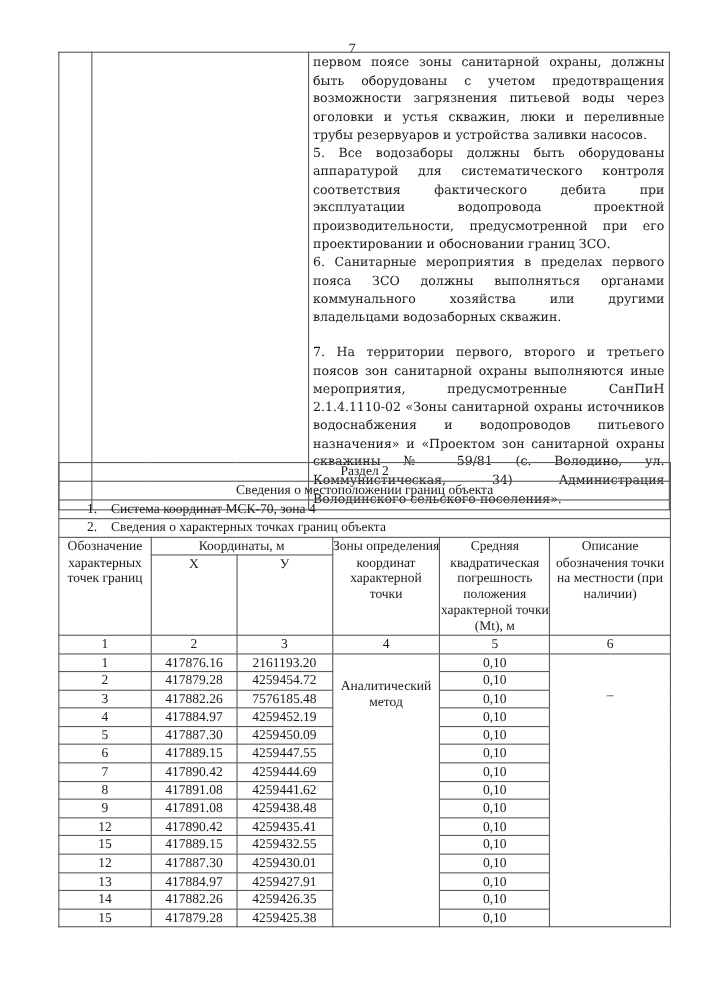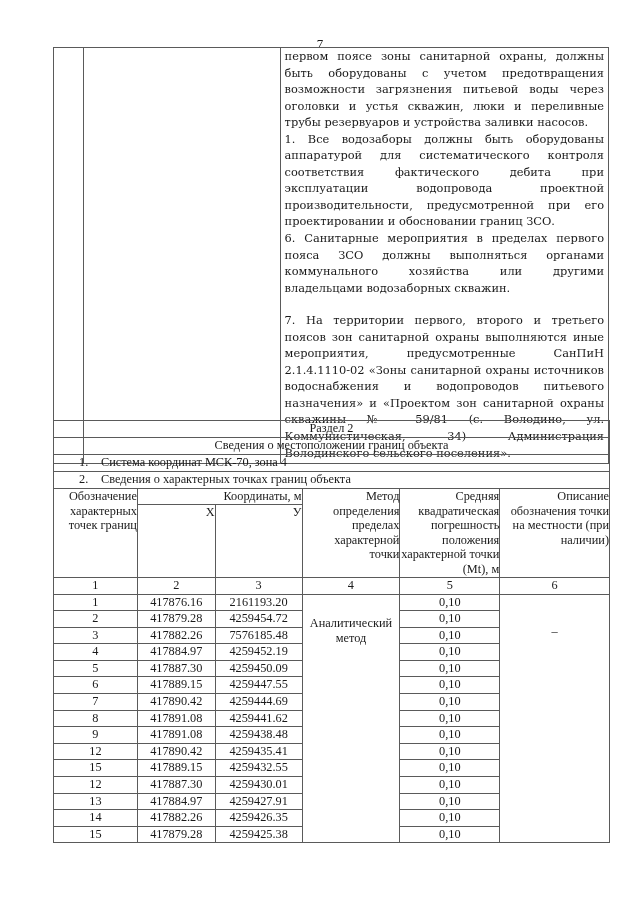--- a/index.html
+++ b/index.html
@@ -18,39 +18,39 @@
     .para { font-size: 11.4px; line-height: 16.55px; text-align: justify; margin: 0; }
     .para-last { text-align-last: left; margin-top: 16px; }
 
     
     .bot-table { left: 53px; top: 420px; width: 557px; font-family: "Liberation Serif", serif;
                  font-size: 12.3px; }
     .bot-table td { line-height: 14.5px; }
     .full-center { text-align: center; height: 16px; }
     .list-row { padding-left: 25px !important; height: 16px; }
     .list-row .n { display: inline-block; width: 22px; }
-    .hdr { text-align: right; vertical-align: top; }
+    .hdr { text-align: center; vertical-align: top; }
     .num-row td { text-align: center; height: 16px; }
     .data td { text-align: center; height: 15.6px; line-height: 15.6px; }
     .merged { vertical-align: top; text-align: center; }
     .merged .inner { margin-top: 21px; line-height: 15px; }
   </style>
 </head>
 <body>
 
 <div class="page-num">7</div>
 
 <table class="top-table">
   <tbody>
       <tr>
     <td class="c1"></td>
     <td class="c2"></td>
     <td class="c3">
       <p class="para">первом поясе зоны санитарной охраны, должны быть оборудованы с учетом предотвращения возможности загрязнения питьевой воды через оголовки и устья скважин, люки и переливные трубы резервуаров и устройства заливки насосов.</p>
-      <p class="para">1. Все водозаборы должны быть оборудованы аппаратурой для систематического контроля соответствия фактического дебита при эксплуатации водопровода проектной производительности, предусмотренной при его проектировании и обосновании границ ЗСО.</p>
+      <p class="para">5. Все водозаборы должны быть оборудованы аппаратурой для систематического контроля соответствия фактического дебита при эксплуатации водопровода проектной производительности, предусмотренной при его проектировании и обосновании границ ЗСО.</p>
       <p class="para">6. Санитарные мероприятия в пределах первого пояса ЗСО должны выполняться органами коммунального хозяйства или другими владельцами водозаборных скважин.</p>
       <p class="para para-last" style="text-align:justify;">7. На территории первого, второго и третьего поясов зон санитарной охраны выполняются иные мероприятия, предусмотренные СанПиН 2.1.4.1110-02 «Зоны санитарной охраны источников водоснабжения и водопроводов питьевого назначения» и «Проектом зон санитарной охраны скважины № 59/81 (с. Володино, ул. Коммунистическая, 34) Администрация Володинского сельского поселения».</p>
     </td>
   </tr>
 </tbody>
   </table>
 
 <table class="bot-table">
   <colgroup>
     <col style="width:84px">
@@ -69,21 +69,21 @@
   </tr>
   <tr>
     <td colspan="6" class="list-row"><span class="n">1.</span><span>Система координат МСК-70, зона 4</span></td>
   </tr>
   <tr>
     <td colspan="6" class="list-row"><span class="n">2.</span><span>Сведения о характерных точках границ объекта</span></td>
   </tr>
   <tr>
     <td rowspan="2" class="hdr">Обозначение характерных точек границ</td>
     <td colspan="2" class="hdr">Координаты, м</td>
-    <td rowspan="2" class="hdr">Метод определения пределах характерной точки</td>
+    <td rowspan="2" class="hdr">Зоны определения координат характерной точки</td>
     <td rowspan="2" class="hdr">Средняя квадратическая погрешность положения характерной точки (Mt), м</td>
     <td rowspan="2" class="hdr">Описание обозначения точки на местности (при наличии)</td>
   </tr>
   <tr>
     <td class="hdr" style="height:72px">X</td>
     <td class="hdr">У</td>
   </tr>
   <tr class="num-row">
     <td>1</td>
     <td>2</td>

